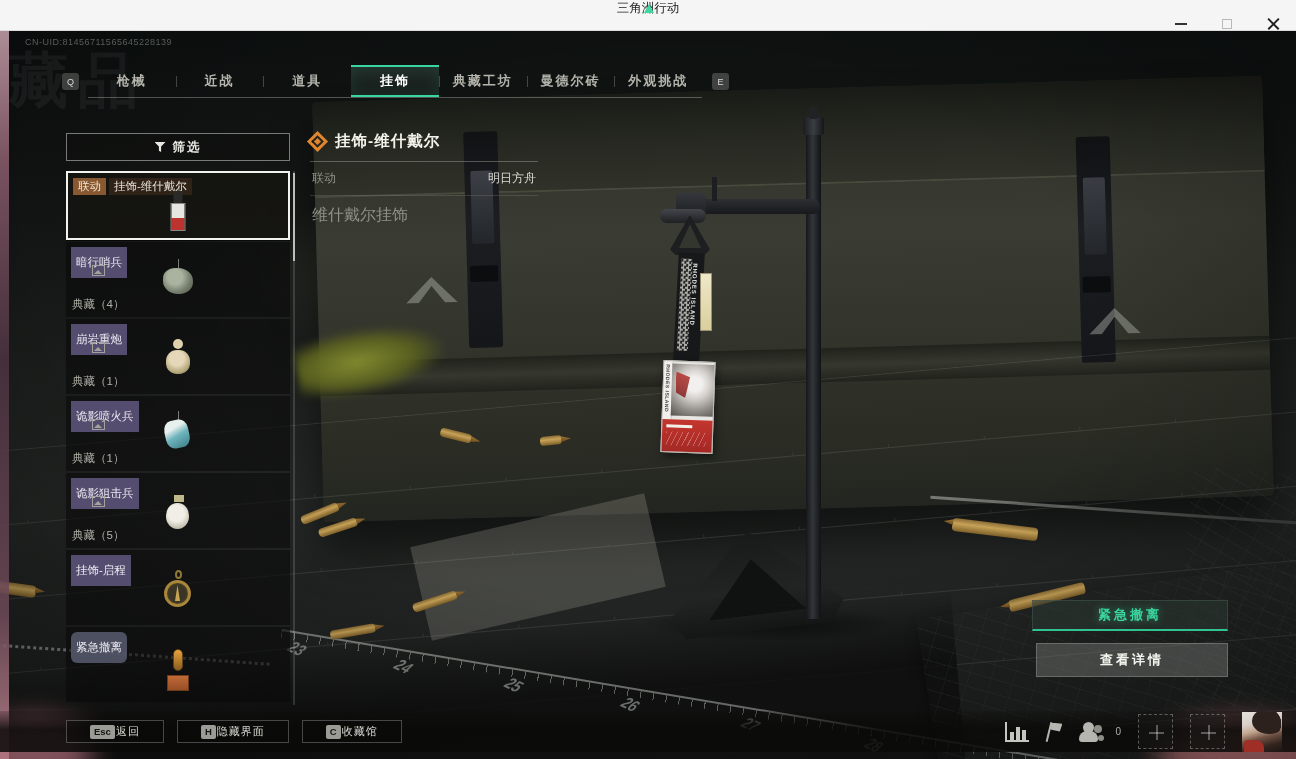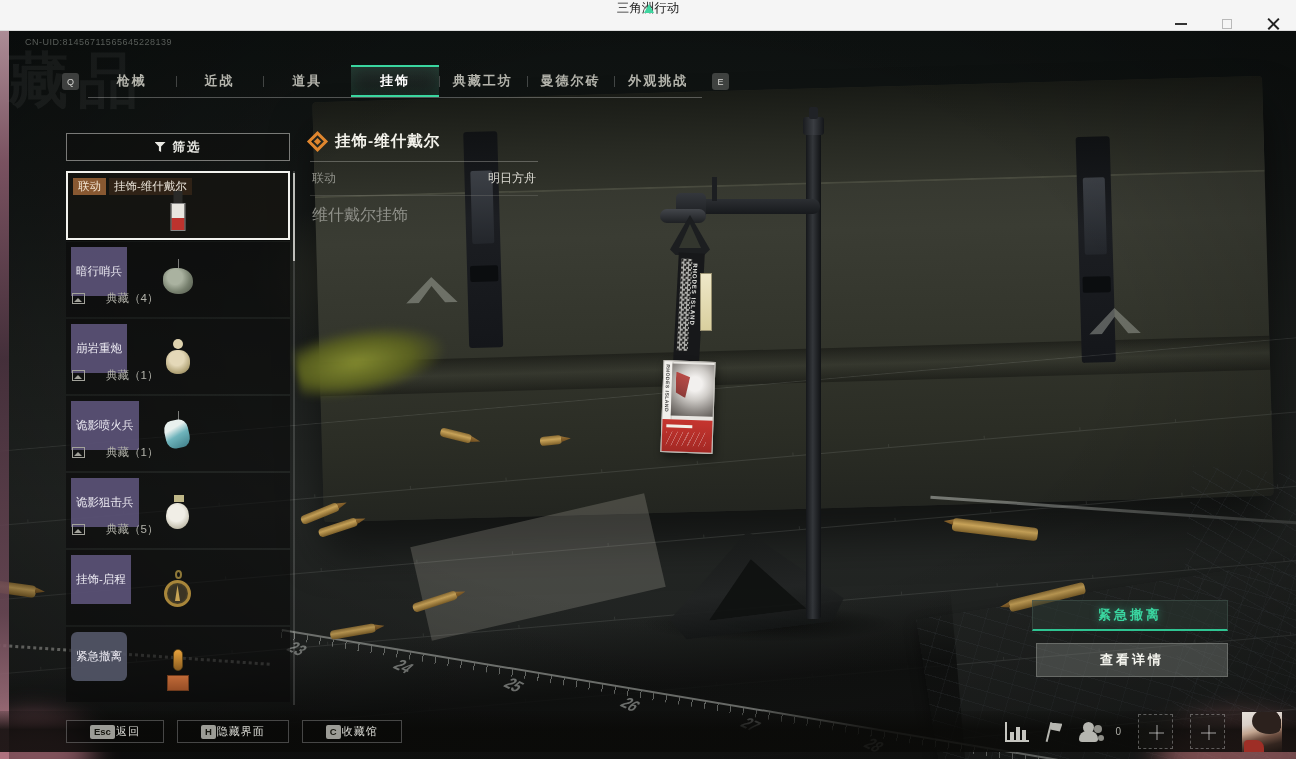--- a/index.html
+++ b/index.html
@@ -99,23 +99,23 @@
 
   
   .filter-btn { position:absolute; left:66px; top:102px; width:224px; height:28px; border:1px solid rgba(210,210,205,.55); background:rgba(14,14,12,.55); display:flex; align-items:center; justify-content:center; gap:7px; color:#e9e9e4; font-size:12.5px; font-weight:bold; letter-spacing:2px; }
   .funnel { width:11px; height:10px; clip-path:polygon(0 0,100% 0,60% 45%,60% 100%,40% 88%,40% 45%); background:#e9e9e4; }
   .charm-list { position:absolute; left:66px; top:140px; width:224px; height:534px; overflow:hidden; }
   .litem { position:relative; width:100%; height:75px; margin-bottom:2px; background:rgba(10,10,9,.62); }
   .litem.sel { height:69px; border:2px solid #f2f2ee; background:rgba(22,20,16,.7); box-shadow:0 0 0 1px rgba(0,0,0,.6); }
   .tagrow { position:absolute; left:5px; top:5px; display:flex; gap:3px; font-size:11.5px; }
   .tag-link { background:rgba(146,94,52,.92); color:#f2e4d2; padding:1px 5px; }
   .tag-name { background:rgba(52,36,24,.85); color:#e8e2d8; padding:1px 5px; }
-  .tag-purple { position:absolute; left:5px; top:5px; font-size:11.5px; background:rgba(98,88,128,.85); color:#eceaf2; padding:17px 5px; }
+  .tag-purple { position:absolute; left:5px; top:5px; font-size:11.5px; background:rgba(98,88,128,.85); color:#eceaf2; padding:8px 5px; }
   .tag-gray { background:rgba(88,92,110,.85);border-radius:6px; }
-  .coll { position:absolute; left:6px; bottom:11px; display:flex; align-items:center; gap:21px; color:#b2b2aa; font-size:11.5px; }
+  .coll { position:absolute; left:6px; bottom:5px; display:flex; align-items:center; gap:21px; color:#b2b2aa; font-size:11.5px;flex-direction:column; }
   .pic-ic { width:13px; height:11px; border:1px solid #a2a29a; position:relative; }
   .pic-ic::after { content:""; position:absolute; left:1px; bottom:1px; border-left:4px solid transparent; border-right:4px solid transparent; border-bottom:4px solid #a2a29a; }
   .thumb { position:absolute; left:50%; transform:translateX(-50%); }
   .tstring { position:absolute; left:50%; top:-9px; width:1px; height:9px; background:rgba(230,230,225,.5); }
   .scrollbar { position:absolute; left:293px; top:140px; width:2px; height:534px; background:rgba(255,255,255,.14); }
   .scroll-thumb { position:absolute; left:0; top:2px; width:2px; height:88px; background:rgba(235,235,230,.75); }
 
   
   .detail { position:absolute; left:310px; top:100px; width:228px; }
   .d-head { display:flex; align-items:center; gap:10px; padding-bottom:9px; border-bottom:1px solid rgba(200,200,195,.35); }

